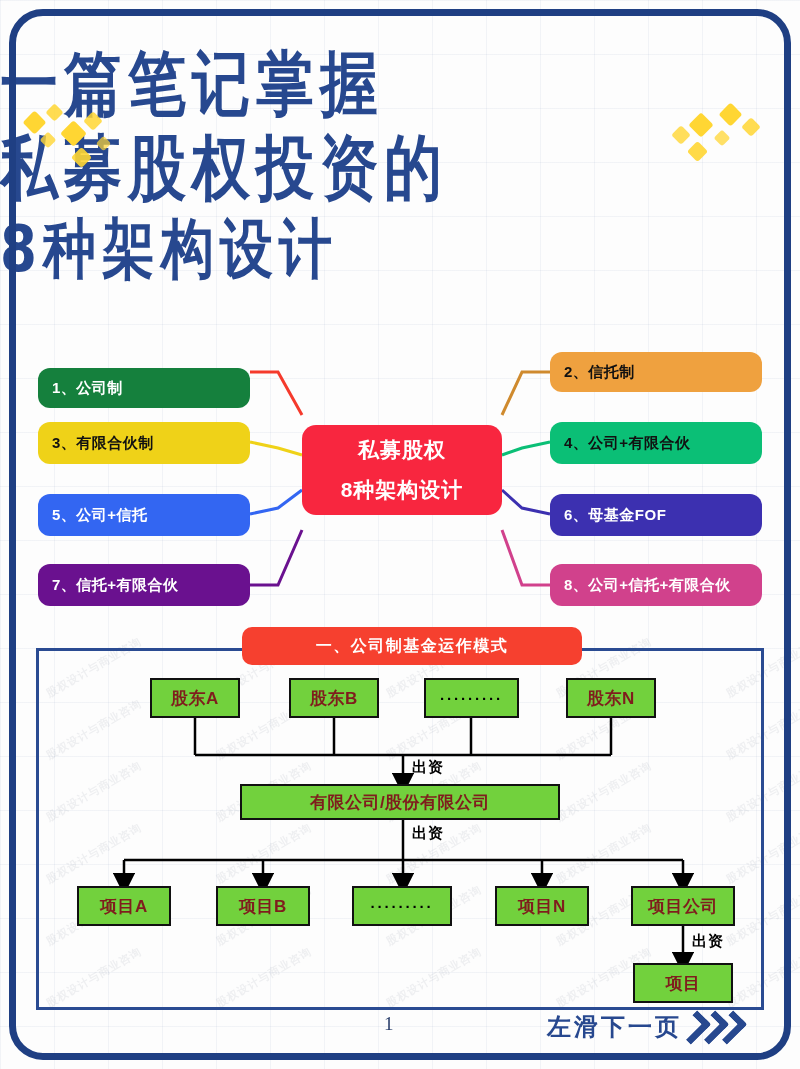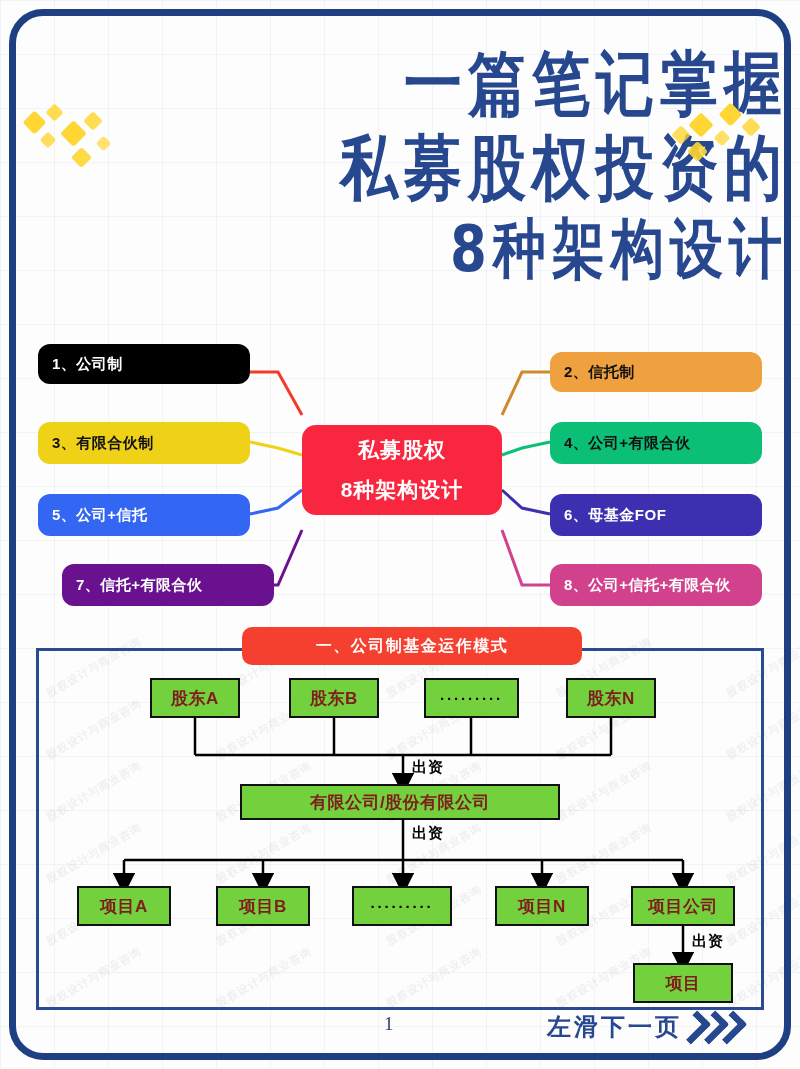--- a/index.html
+++ b/index.html
@@ -21,21 +21,21 @@
   }
   .outer-border{
     position:absolute;left:9px;top:9px;right:9px;bottom:9px;
     border:7px solid #1f3f83;border-radius:34px;
     box-sizing:border-box;z-index:5;pointer-events:none;
   }
   .content{position:absolute;inset:0;z-index:3;}
 
   
   .title-block{
-    position:absolute;left:0;right:12px;top:48px;text-align:right;
+    position:absolute;left:0;right:4px;top:48px;text-align:left;
   }
   .title-line{
     color:#27488f;font-weight:bold;letter-spacing:6px;
     line-height:1.0;white-space:nowrap;
     font-family:"DejaVu Sans","Liberation Sans",sans-serif;
     transform:scaleY(1.22);transform-origin:center top;
   }
   .tl1{font-size:58px;margin-bottom:26px;}
   .tl2{font-size:58px;margin-bottom:26px;}
   .tl3{font-size:53px;}
@@ -183,27 +183,27 @@
       <path d="M250,112 L278,118 L302,125" stroke="#efd218" stroke-width="3" fill="none"></path>
       <path d="M250,184 L278,178 L302,160" stroke="#3366f2" stroke-width="3" fill="none"></path>
       <path d="M250,255 L278,255 L302,200" stroke="#6a118f" stroke-width="3" fill="none"></path>
 
       <path d="M550,42 L522,42 L502,85" stroke="#cf8a2e" stroke-width="3" fill="none"></path>
       <path d="M550,112 L522,118 L502,125" stroke="#0bbf76" stroke-width="3" fill="none"></path>
       <path d="M550,184 L522,178 L502,160" stroke="#3c30b0" stroke-width="3" fill="none"></path>
       <path d="M550,255 L522,255 L502,200" stroke="#d1418c" stroke-width="3" fill="none"></path>
     </svg>
 
-    <div class="pill" style="left: 38px; top: 14px; width: 212px; height: 40px; background: #000000; color: rgb(255, 255, 255);">1、公司制</div>
+    <div class="pill" style="left: 38px; top: 38px; width: 212px; height: 40px; background: #15803d; color: rgb(255, 255, 255);">1、公司制</div>
     <div class="pill" style="left: 550px; top: 22px; width: 212px; height: 40px; background: rgb(239, 161, 63); color: rgb(17, 17, 17);">2、信托制</div>
     <div class="pill" style="left: 38px; top: 92px; width: 212px; height: 42px; background: rgb(239, 210, 24); color: rgb(17, 17, 17);">3、有限合伙制</div>
     <div class="pill" style="left: 550px; top: 92px; width: 212px; height: 42px; background: rgb(11, 191, 118); color: rgb(17, 17, 17);">4、公司+有限合伙</div>
     <div class="pill" style="left: 38px; top: 164px; width: 212px; height: 42px; background: rgb(51, 102, 242); color: rgb(255, 255, 255);">5、公司+信托</div>
     <div class="pill" style="left: 550px; top: 164px; width: 212px; height: 42px; background: rgb(60, 48, 176); color: rgb(255, 255, 255);">6、母基金FOF</div>
-    <div class="pill" style="left: 38px; top: 234px; width: 212px; height: 42px; background: rgb(106, 17, 143); color: rgb(255, 255, 255); margin-left: 24px;">7、信托+有限合伙</div>
+    <div class="pill" style="left: 38px; top: 234px; width: 212px; height: 42px; background: rgb(106, 17, 143); color: rgb(255, 255, 255);">7、信托+有限合伙</div>
     <div class="pill" style="left: 550px; top: 234px; width: 212px; height: 42px; background: rgb(209, 65, 140); color: rgb(255, 255, 255);">8、公司+信托+有限合伙</div>
   </div>
 
   <div class="center-node" style="background: rgb(248, 38, 63);">
     <span>私募股权</span>
     <span>8种架构设计</span>
   </div>
 
   <div class="flow-panel"></div>
   <div class="section-header" style="background: rgb(246, 64, 47); margin-left: 12px;">一、公司制基金运作模式</div>

